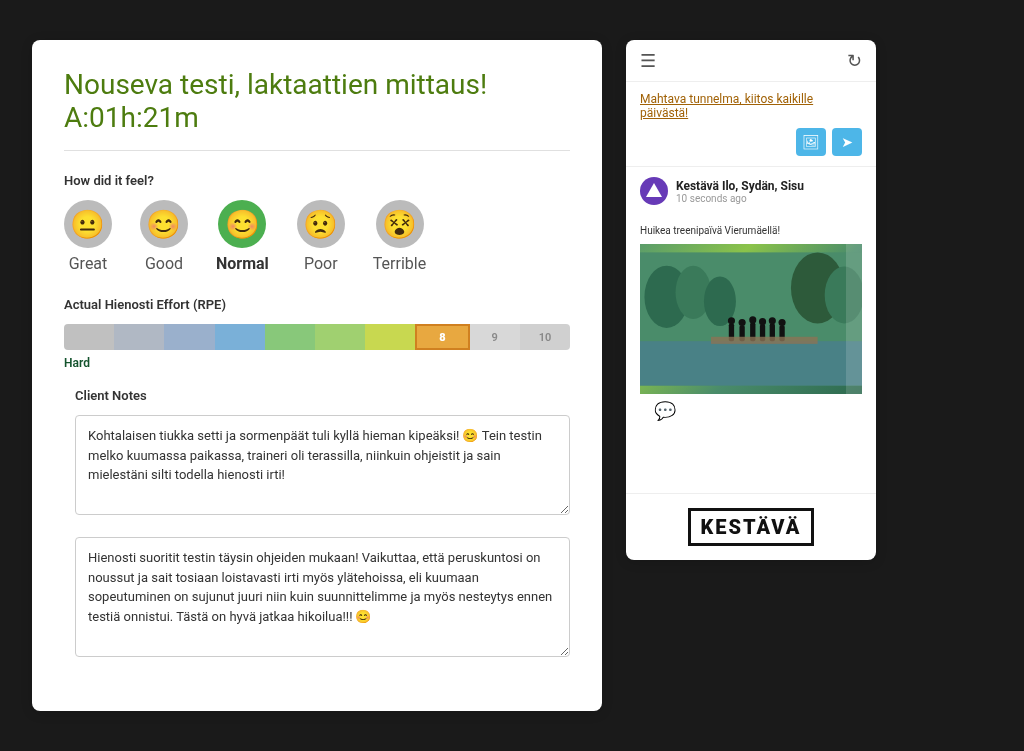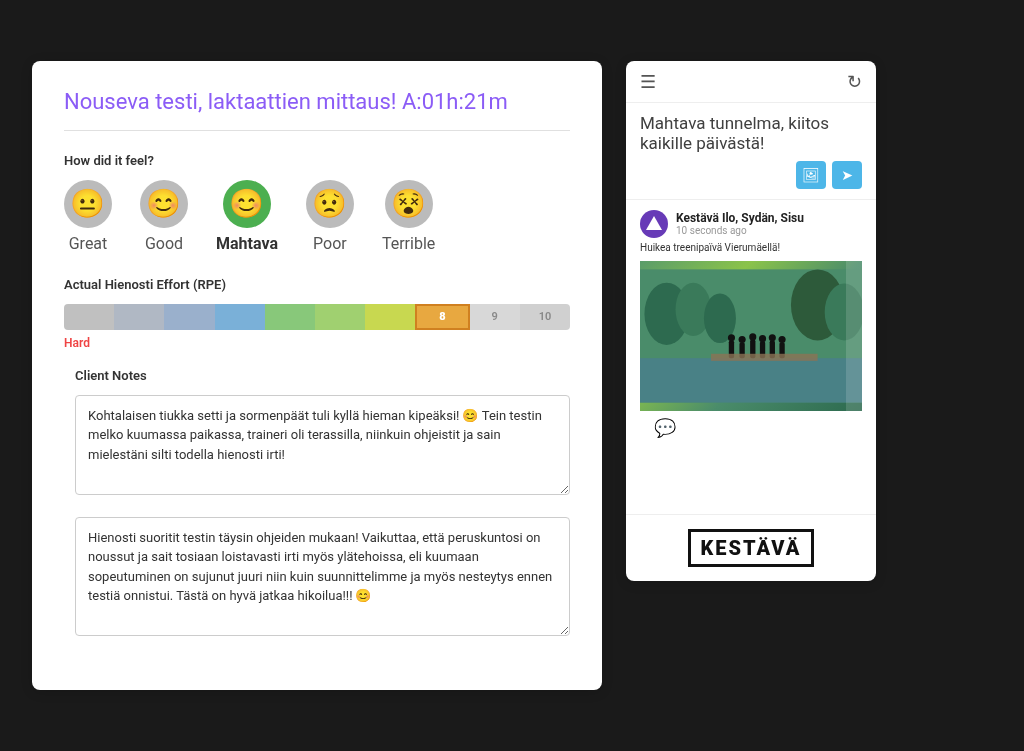--- a/index.html
+++ b/index.html
@@ -23,22 +23,22 @@
     
     .left-panel {
       background: #fff;
       border-radius: 8px;
       padding: 28px 32px 32px;
       width: 570px;
       min-height: 560px;
       box-shadow: 0 2px 12px rgba(0,0,0,0.15);
     }
     .workout-title {
-      color: #8b5cf6;
-      font-size: 22px;
+      color: #4d7c0f;
+      font-size: 28px;
       font-weight: 400;
       margin-bottom: 22px;
       border-bottom: 1px solid #e0e0e0;
       padding-bottom: 16px;
     }
     .section-label {
       font-size: 13px;
       font-weight: 600;
       color: #333;
       margin-bottom: 12px;
@@ -97,21 +97,21 @@
       flex: 1;
       display: flex;
       align-items: center;
       justify-content: center;
       font-size: 11px;
       color: #fff;
       font-weight: 600;
     }
     .rpe-label {
       font-size: 12px;
-      color: #ef4444;
+      color: #14532d;
       font-weight: 600;
     }
 
     
     .notes-section {
       margin-bottom: 18px;
       padding-left: 11px;
     }
     .notes-textarea {
       width: 100%;
@@ -147,23 +147,24 @@
     .right-header-icon {
       font-size: 18px;
       color: #555;
       cursor: pointer;
     }
     .post-input-area {
       padding: 10px 14px;
       border-bottom: 1px solid #eee;
     }
     .post-text {
-      font-size: 17px;
-      color: #404040;
+      font-size: 12px;
+      color: #a16207;
       margin-bottom: 8px;
+      text-decoration: underline;
     }
     .post-actions {
       display: flex;
       justify-content: flex-end;
       gap: 6px;
     }
     .post-action-btn {
       width: 30px;
       height: 28px;
       border-radius: 4px;
@@ -177,21 +178,21 @@
     .btn-image { background: #4db6e8; }
     .btn-send { background: #4db6e8; }
 
     .feed-item {
       padding: 10px 14px 0;
     }
     .feed-author-row {
       display: flex;
       align-items: center;
       gap: 8px;
-      margin-bottom: 4px;
+      margin-bottom: 20px;
     }
     .feed-avatar {
       width: 28px;
       height: 28px;
       border-radius: 50%;
       background: #673ab7;
       display: flex;
       align-items: center;
       justify-content: center;
     }
@@ -289,21 +290,21 @@
         <span class="emoji-label">Great</span>
       </div>
 
       <div class="emoji-item">
         <div class="emoji-face inactive">😊</div>
         <span class="emoji-label">Good</span>
       </div>
 
       <div class="emoji-item">
         <div class="emoji-face active">😊</div>
-        <span class="emoji-label active">Mahtava</span>
+        <span class="emoji-label active">Normal</span>
       </div>
 
       <div class="emoji-item">
         <div class="emoji-face inactive">😟</div>
         <span class="emoji-label">Poor</span>
       </div>
 
       <div class="emoji-item">
         <div class="emoji-face inactive">😵</div>
         <span class="emoji-label">Terrible</span>

